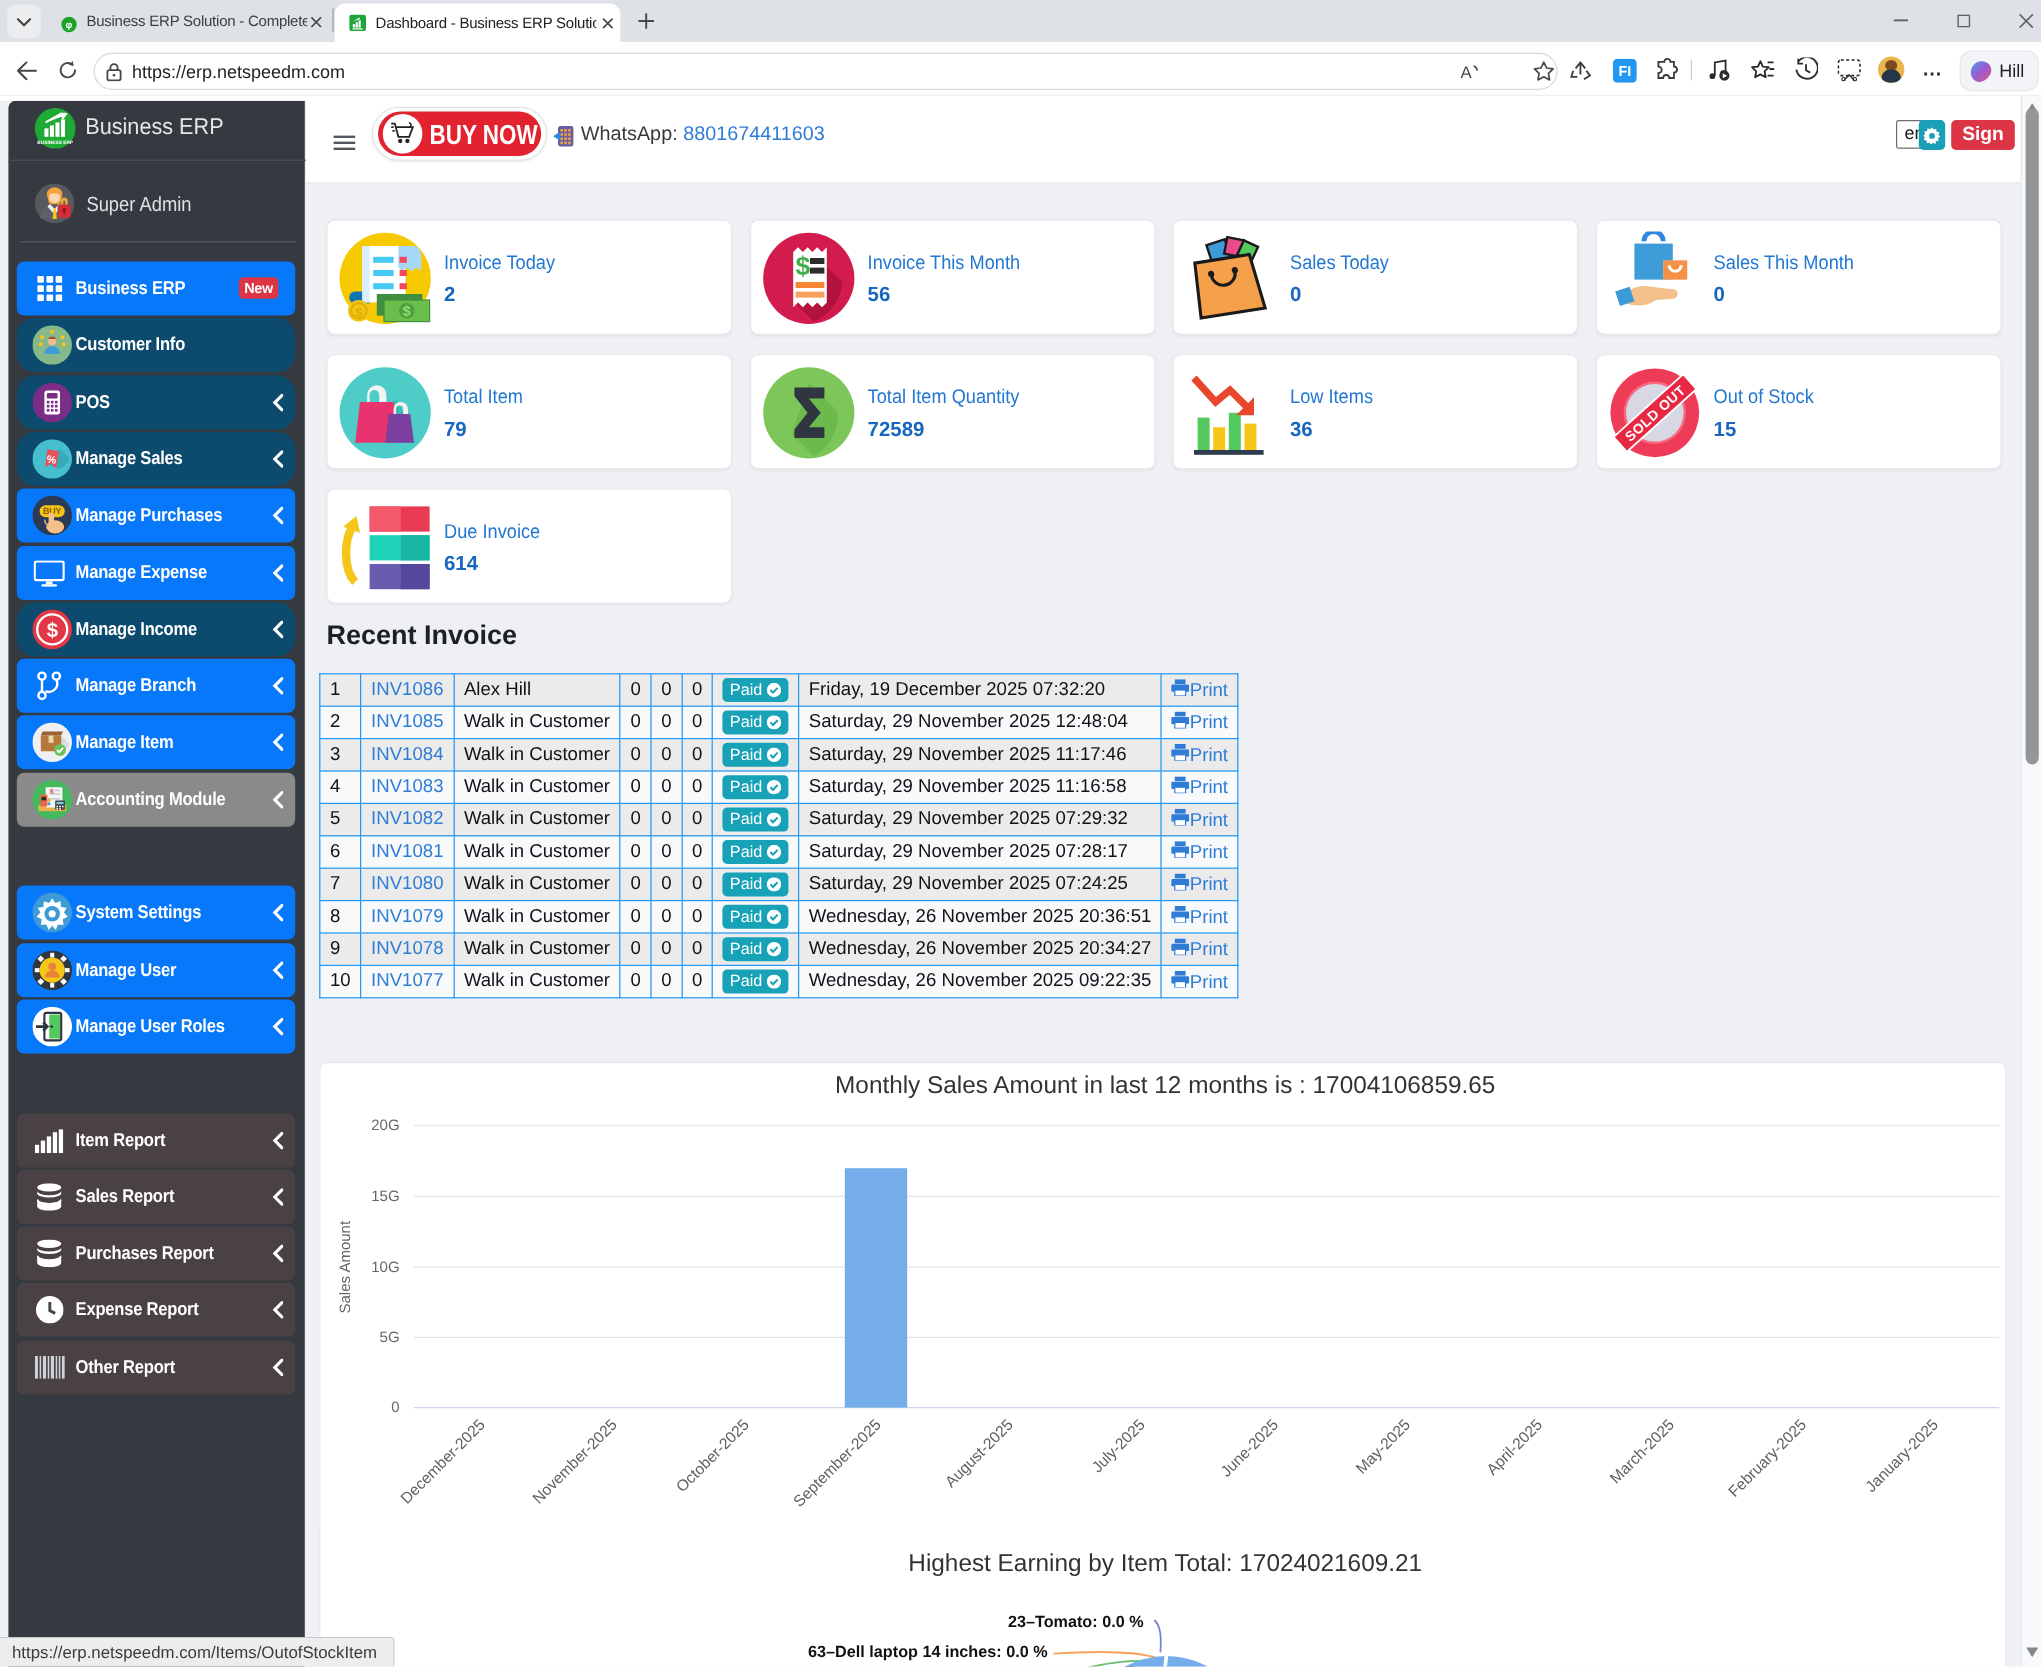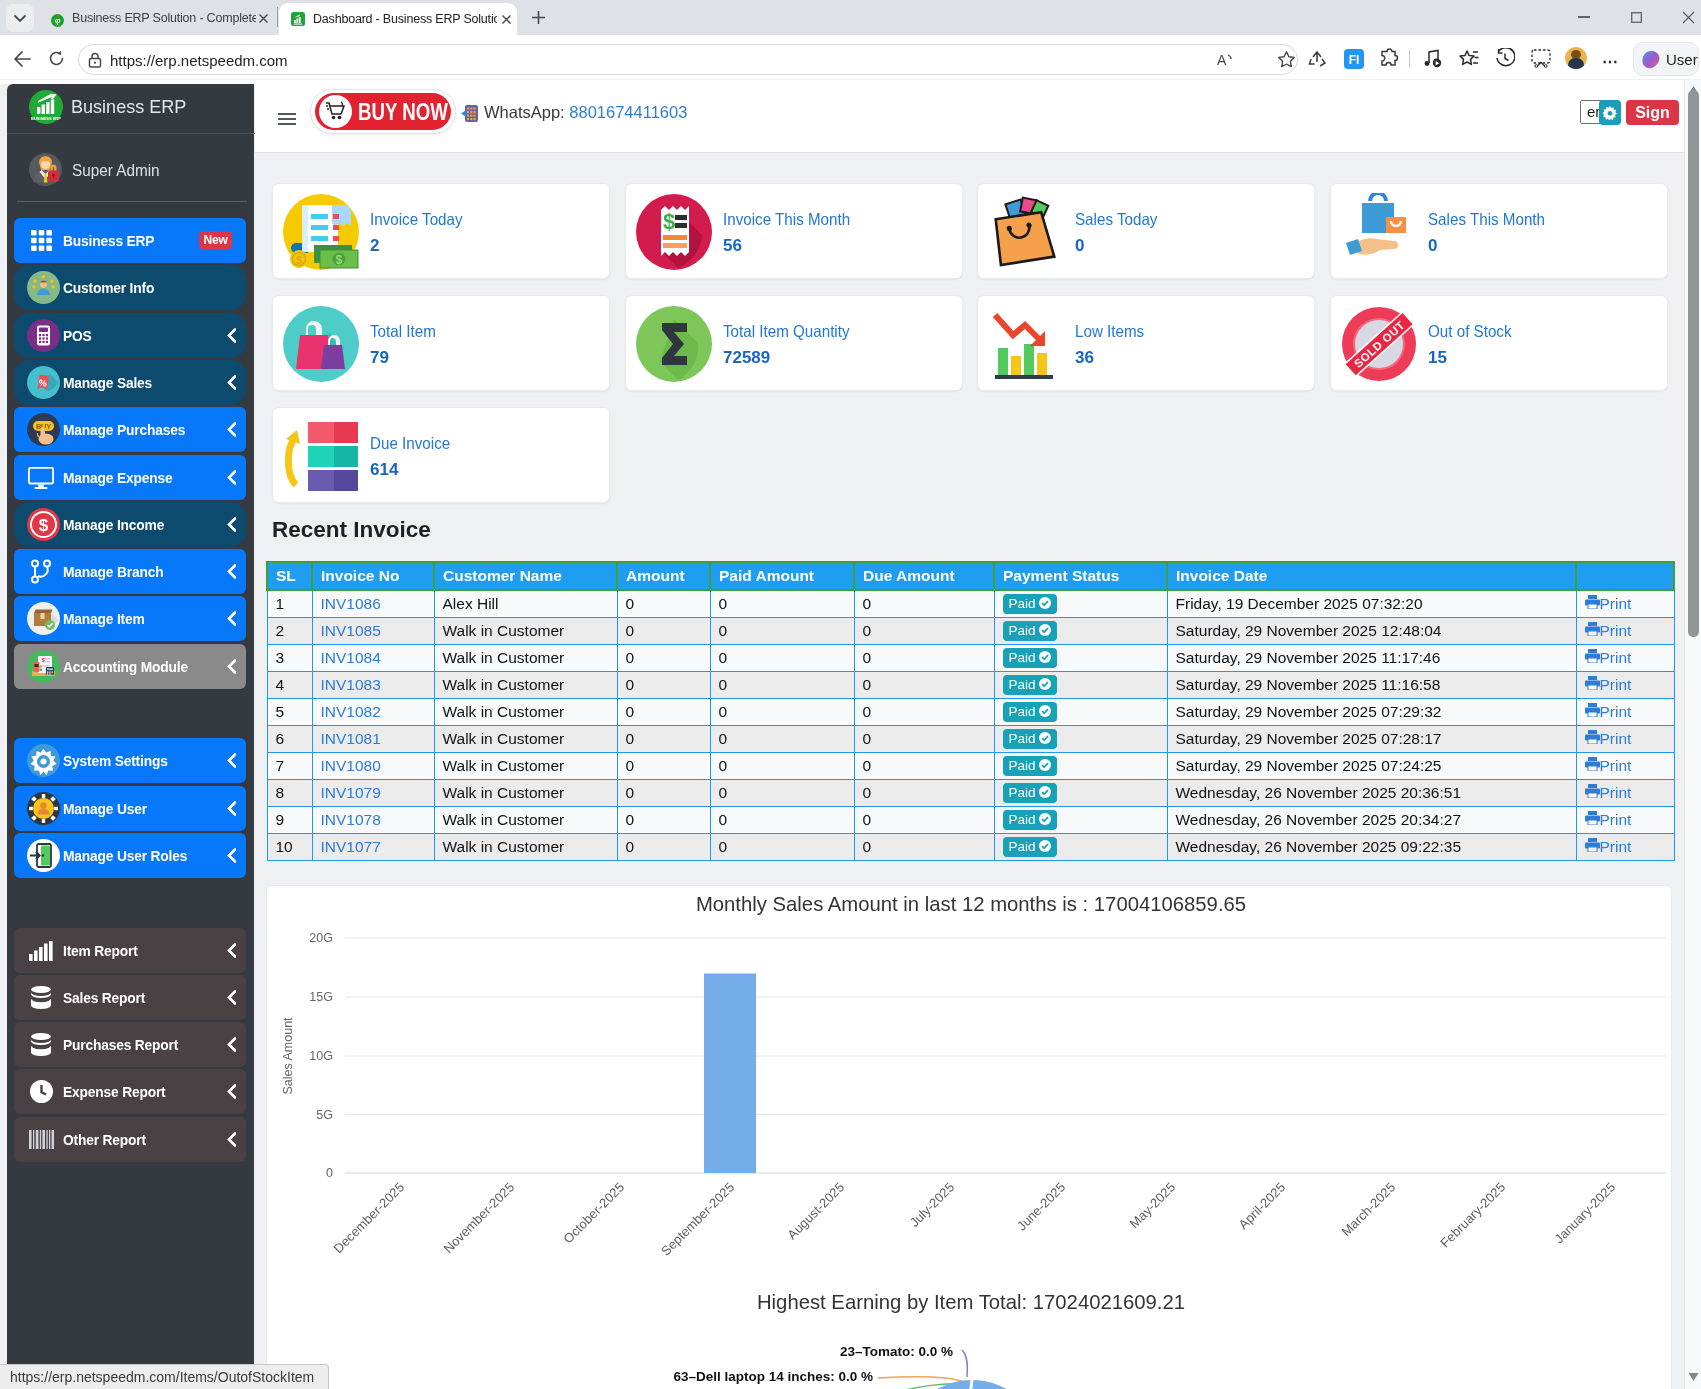--- a/index.html
+++ b/index.html
@@ -152,21 +152,21 @@
     <svg class="abs" style="left:7px;top:7px;" width="20" height="20" viewBox="0 0 20 20">
         <defs>
           <linearGradient id="cpg" x1="0" y1="0" x2="1" y2="1">
             <stop offset="0" stop-color="#4ba0e8"></stop>
             <stop offset="0.5" stop-color="#9b59d0"></stop>
             <stop offset="1" stop-color="#e05c8a"></stop>
           </linearGradient>
         </defs>
         <path d="M10 1 C14 1 17 3 18 6 C19.5 10 17 14 13.5 16.5 C11 18.4 8 18.8 5.5 17.5 C2.5 16 0.8 12.7 1.5 9 C2.3 4.5 5.8 1 10 1 Z" fill="url(#cpg)"></path>
       </svg>
-    <div class="abs" style="left:32px;top:8px;font-size:15px;color:#1f1f1f;">User</div>
+    <div class="abs" style="left:32px;top:8px;font-size:15px;color:#1f1f1f;">Hill</div>
   </div>
 </div>
 <div id="page">
   <div id="sidebar">
     <svg class="abs" style="left:22px;top:6px;" width="34" height="34" viewBox="0 0 34 34">
         <circle cx="17" cy="17" r="17" fill="#1faa36"></circle>
         <g fill="#fff">
           <rect x="8" y="17" width="3.4" height="7"></rect>
           <rect x="12.6" y="14.5" width="3.4" height="9.5"></rect>
           <rect x="17.2" y="12" width="3.4" height="12"></rect>
@@ -658,31 +658,20 @@
         <rect x="52" y="53" width="24" height="21" fill="#55489c"></rect>
       <path d="M14 68 C4 58 4 32 13 20" fill="none" stroke="#f5c518" stroke-width="7"></path>
       <path d="M4 22 L15 13 L18 27 Z" fill="#f5c518"></path>
     </svg>
     <div class="clabel">Due Invoice</div>
       <div class="cnum">614</div>
   </div>
   <div class="abs" style="left:272px;top:437px;font-size:22.5px;font-weight:700;color:#1d2125;">Recent Invoice</div>
   <table id="rtable">
     <tbody>
-        <tr>
-          <th style="width:45px;">SL</th>
-          <th style="width:122px;">Invoice No</th>
-          <th style="width:183px;">Customer Name</th>
-          <th style="width:93px;">Amount</th>
-          <th style="width:144px;">Paid Amount</th>
-          <th style="width:140px;">Due Amount</th>
-          <th style="width:173px;">Payment Status</th>
-          <th style="width:409px;">Invoice Date</th>
-          <th style="width:98px;"></th>
-        </tr>
     <tr>
           <td>1</td>
           <td><a class="blue" href="#">INV1086</a></td>
           <td>Alex Hill</td>
           <td>0</td>
           <td>0</td>
           <td>0</td>
           <td><span class="paid">Paid <svg width="12" height="12" viewBox="0 0 12 12" style="vertical-align:-1.5px">
                 <circle cx="6" cy="6" r="6" fill="#fff"></circle>
                 <path d="M3 6 L5.2 8.2 L9 4.2" stroke="#17a2b8" stroke-width="1.7" fill="none"></path>

